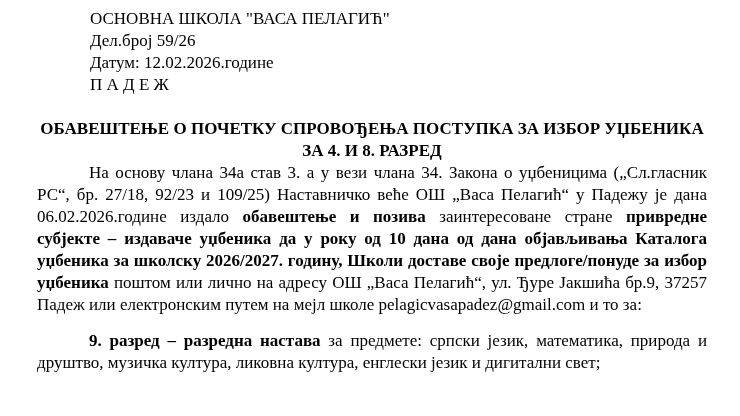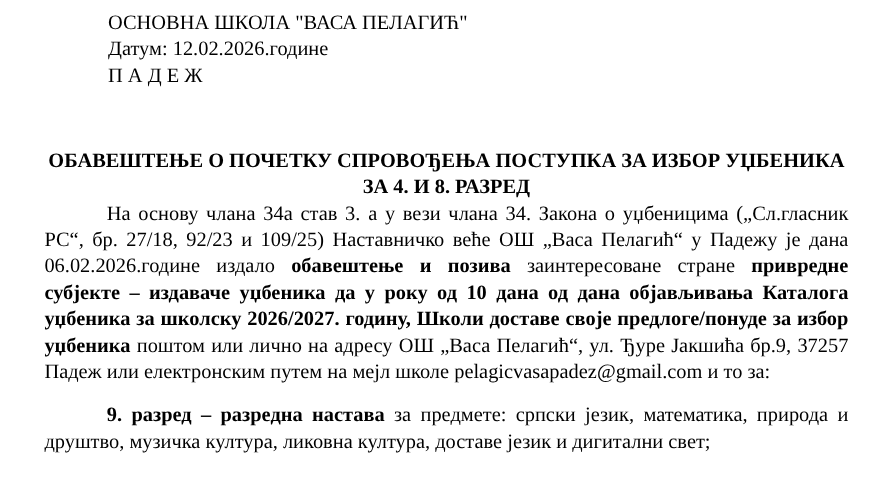--- a/index.html
+++ b/index.html
@@ -19,21 +19,21 @@
     overflow: hidden;
   }
   .doc-header {
     padding-top: 8px;
     margin-left: 90px;
   }
   .doc-header-line {
     white-space: pre;
   }
   .doc-title {
-    margin-top: 49px;
+    margin-top: 22px;
     margin-left: 37px;
     width: 670px;
     text-align: center;
     font-weight: bold;
   }
   .doc-paragraph {
     margin: 0;
     margin-left: 37px;
     width: 670px;
     text-align: justify;
@@ -48,26 +48,27 @@
     font-weight: bold;
   }
 </style>
 </head>
 <body>
 
 <div class="page">
 
   <div class="doc-header">
     <div class="doc-header-line">ОСНОВНА ШКОЛА "ВАСА ПЕЛАГИЋ"</div>
+    <div class="doc-header-line">Дел.број 59/26</div>
     <div class="doc-header-line">Датум: 12.02.2026.године</div>
     <div class="doc-header-line">П А Д Е Ж</div>
   </div>
 
   <div class="doc-title">
     <div>ОБАВЕШТЕЊЕ О ПОЧЕТКУ СПРОВОЂЕЊА ПОСТУПКА ЗА ИЗБОР УЏБЕНИКА</div>
     <div>ЗА 4. И 8. РАЗРЕД</div>
   </div>
 
   <p class="doc-paragraph para-main"><span>На основу члана 34а став 3. а у вези члана 34. Закона о уџбеницима („Сл.гласник РС“,  бр. 27/18, 92/23 и 109/25) Наставничко веће ОШ „Васа Пелагић“ у Падежу је дана 06.02.2026.године издало </span><span class="bold">обавештење и позива</span><span> заинтересоване стране </span><span class="bold">привредне субјекте – издаваче уџбеника да у року од 10 дана од дана објављивања Каталога уџбеника за школску 2026/2027. годину,  Школи доставе своје предлоге/понуде за избор уџбеника</span><span> поштом или лично на адресу ОШ „Васа Пелагић“, ул. Ђуре Јакшића бр.9, 37257 Падеж или електронским путем на мејл школе </span><span>pelagicvasapadez@gmail.com</span><span> и то за:</span></p>
 
-  <p class="doc-paragraph para-grade"><span class="bold">9. разред – разредна настава</span><span> за предмете: српски језик, математика, природа и друштво, музичка култура, ликовна култура, доставе језик и дигитални свет;</span></p>
+  <p class="doc-paragraph para-grade"><span class="bold">9. разред – разредна настава</span><span> за предмете: српски језик, математика, природа и друштво, музичка култура, ликовна култура, енглески језик и дигитални свет;</span></p>
 
 </div>
 
 </body></html>

